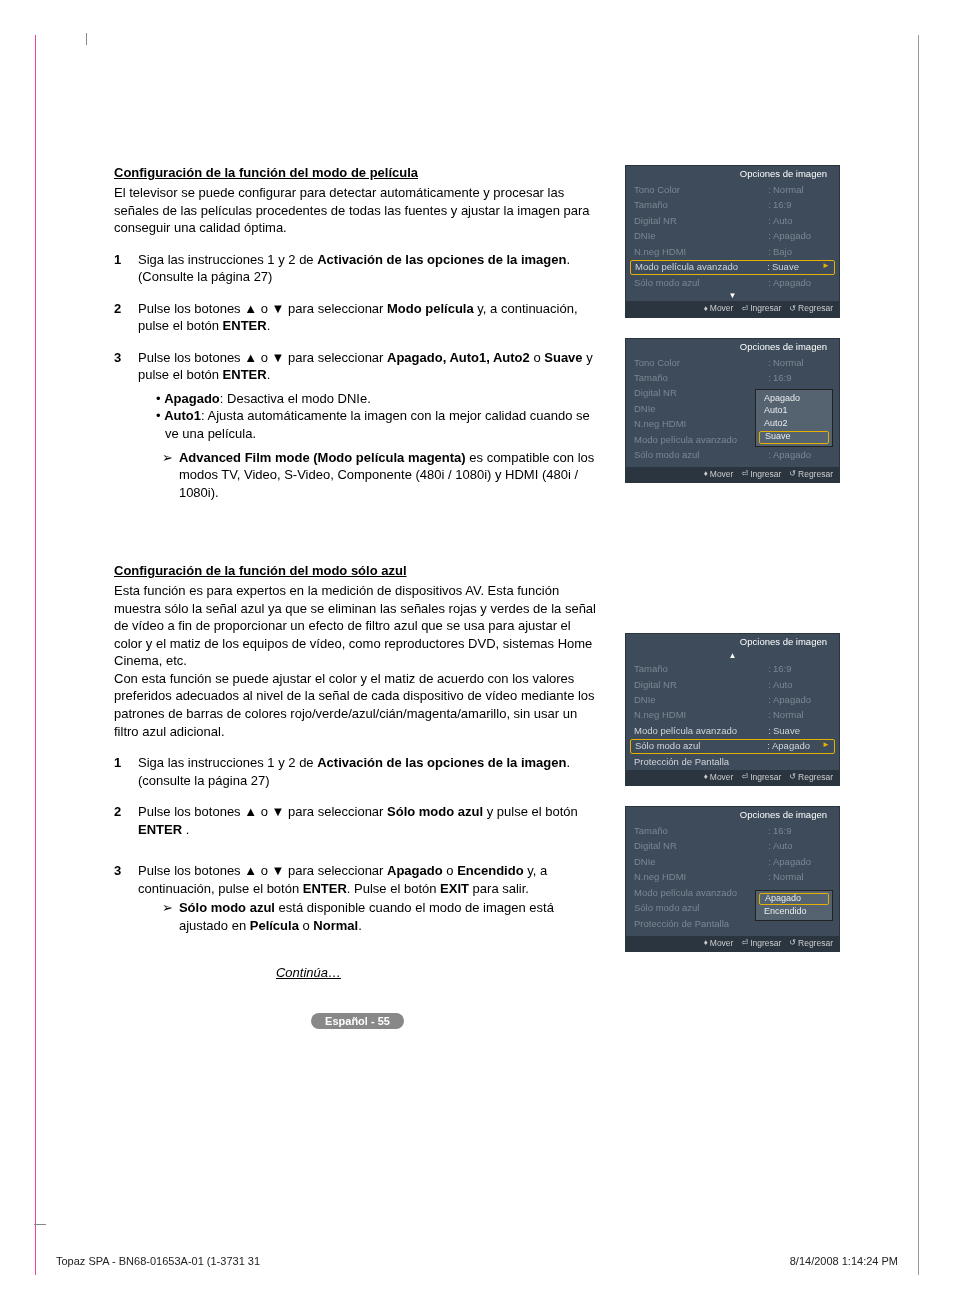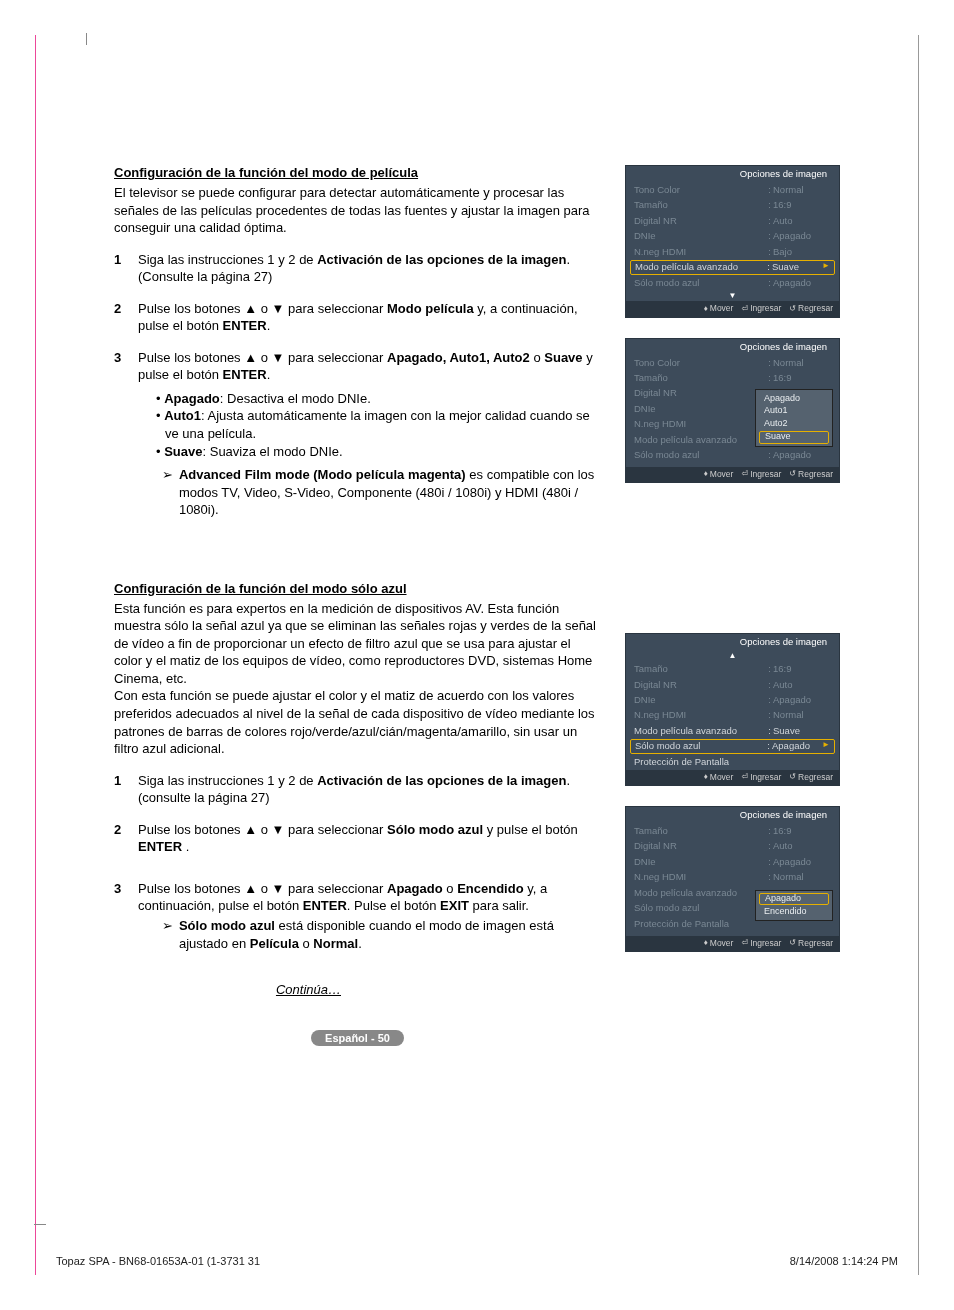--- a/index.html
+++ b/index.html
@@ -95,21 +95,20 @@
             <span>Pulse los botones ▲ o ▼ para seleccionar </span><b>Modo película</b><span> y, a continuación, pulse el botón </span><b>ENTER</b><span>.</span>
           </span>
         </li>
         <li>
           <span class="num">3</span>
           <span class="body">
             <span>Pulse los botones ▲ o ▼ para seleccionar </span><b>Apagado, Auto1, Auto2</b><span> o </span><b>Suave</b><span> y pulse el botón </span><b>ENTER</b><span>.</span>
             <ul class="bullets">
               <li><b>Apagado</b><span>: Desactiva el modo DNIe.</span></li>
               <li><b>Auto1</b><span>: Ajusta automáticamente la imagen con la mejor calidad cuando se ve una película.</span></li>
-              <li><b>Suave</b><span>: Suaviza el modo DNIe.</span></li>
             </ul>
             <div class="note">
               <span class="arrow">➢</span>
               <span><b>Advanced Film mode (Modo película magenta)</b><span> es compatible con los modos TV, Video, S-Video, Componente (480i / 1080i) y HDMI (480i / 1080i).</span></span>
             </div>
           </span>
         </li>
       </ol>
 
       <div class="gap"></div>
@@ -137,21 +136,21 @@
             <span>Pulse los botones ▲ o ▼ para seleccionar </span><b>Apagado</b><span> o </span><b>Encendido</b><span> y, a continuación, pulse el botón </span><b>ENTER</b><span>. Pulse el botón </span><b>EXIT</b><span> para salir.</span>
             <div class="note">
               <span class="arrow">➢</span>
               <span><b>Sólo modo azul</b><span> está disponible cuando el modo de imagen está ajustado en </span><b>Película</b><span> o </span><b>Normal</b><span>.</span></span>
             </div>
           </span>
         </li>
       </ol>
 
       <div class="continua">Continúa…</div>
-      <div class="pagebadge"><span>Español - 50</span></div>
+      <div class="pagebadge"><span>Español - 55</span></div>
     </div>
 
     <div class="sidecol">
 
       <div class="osd">
         <div class="osd-title">Opciones de imagen</div>
         <div class="osd-rows">
           <div class="osd-row dim">
               <span class="lab">Tono Color</span>
               <span class="sep">:</span>

